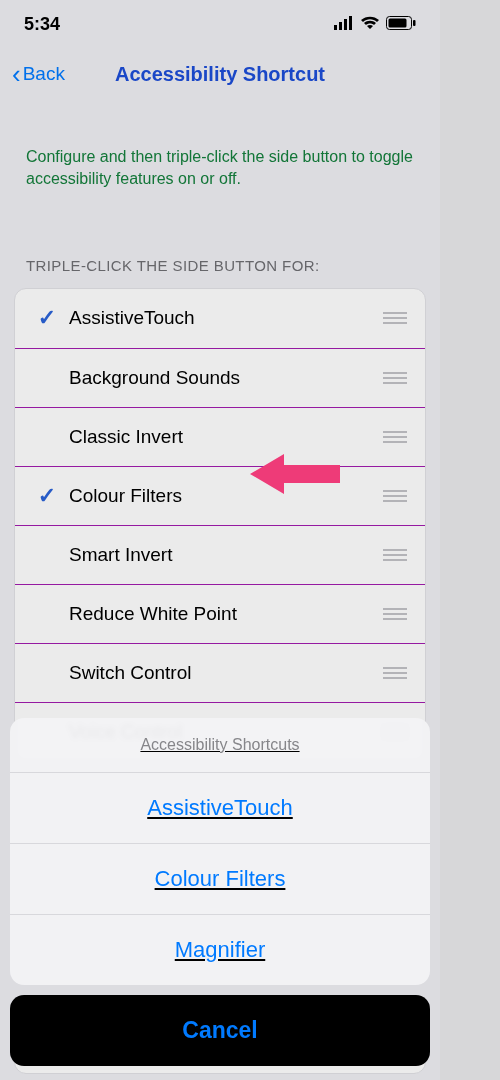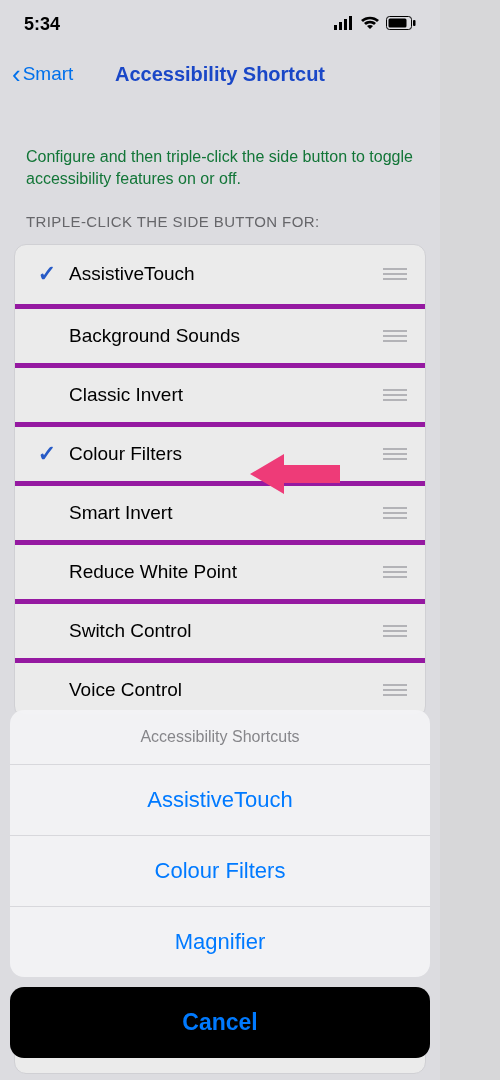--- a/index.html
+++ b/index.html
@@ -12,35 +12,35 @@
   .status-right { display:flex; align-items:center; gap:6px; }
 
   
   .navbar { height: 52px; position:relative; display:flex; align-items:center; justify-content:center; }
   .back { position:absolute; left:12px; display:flex; align-items:center; color:#007aff; font-size:19px; gap:2px; }
   .back .chev { font-size:26px; line-height:1; }
   .title { font-size:20px; font-weight:700; color:#1d4ed8; }
 
   .scroll { padding: 0 0 0 0; }
   .intro { padding: 46px 26px 22px 26px; color: #15803d; font-size:16px; line-height:1.4; }
-  .section-h { padding: 0 26px 10px 26px; color:#6f6f73; font-size:15px; letter-spacing:0.4px; }
+  .section-h { padding: 0 26px 10px 26px; color:#6f6f73; font-size:15px; letter-spacing:0.4px;margin-top:44px; }
 
   .list { background:#fff; border-radius:12px; margin: 4px 14px 0 14px; overflow:hidden; border:1px solid #e2e2e6; }
   .row { display:flex; align-items:center; height:59px; padding: 0 14px 0 10px; position:relative; }
-  .row + .row { border-top:5px solid #a21caf; }
+  .row + .row { border-top:1px solid #a21caf; }
   .check { width:44px; display:flex; align-items:center; justify-content:center; color:#2b63d8; font-size:22px; font-weight:700; }
   .row .label { flex:1; font-size:19px; color:#000; }
   .drag { color:#c3c3c7; display:flex; flex-direction:column; gap:3px; padding-right:4px; }
   .drag span { display:block; width:24px; height:2px; background:#c3c3c7; }
 
   
   .arrow { position:absolute; left:250px; top:452px; z-index:20; }
 
   
-  .sheet-wrap { position:absolute; left:0; right:0; bottom:8px; z-index:30; padding: 0 10px 14px 10px; }
+  .sheet-wrap { position:absolute; left:0; right:0; bottom:0; z-index:30; padding: 0 10px 14px 10px; text-decoration: underline; }
   .sheet { background: rgba(242,242,245,0.96); border-radius:14px; overflow:hidden; backdrop-filter: blur(2px); }
   .sheet-title { text-align:center; padding:18px 0; color:#86868a; font-size:16px; }
   .sheet-btn { text-align:center; padding:22px 0; color:#007aff; font-size:22px; border-top:1px solid #d8d8dc; }
   .cancel { margin-top:10px; background:#000000; border-radius:14px; text-align:center; padding:22px 0; color:#007aff; font-size:23px; font-weight:600; }
 
   
   .peek { position:absolute; left:14px; right:14px; bottom:0; height:60px; background:#fff; border:1px solid #e2e2e6; border-radius:12px; z-index:1; display:flex; align-items:center; padding:0 14px 0 54px; }
   .peek .label { flex:1; font-size:19px; }
   .peek .drag span{ background:#c3c3c7;}
 </style>
@@ -71,21 +71,21 @@
             <rect x="2.5" y="2.5" width="18" height="9" rx="1.5" fill="#000"></rect>
             <rect x="27" y="4" width="2.5" height="6" rx="1" fill="#000"></rect>
           </svg>
       </span>
     </div>
   </div>
 
   <div class="navbar">
     <div class="back">
       <span class="chev">‹</span>
-      <span>Smart</span>
+      <span>Back</span>
     </div>
     <div class="title">Accessibility Shortcut</div>
   </div>
 
   <div class="scroll">
     <div class="intro">Configure and then triple-click the side button to toggle accessibility features on or off.</div>
     <div class="section-h">TRIPLE-CLICK THE SIDE BUTTON FOR:</div>
 
     <div class="list">
       <div class="row">

